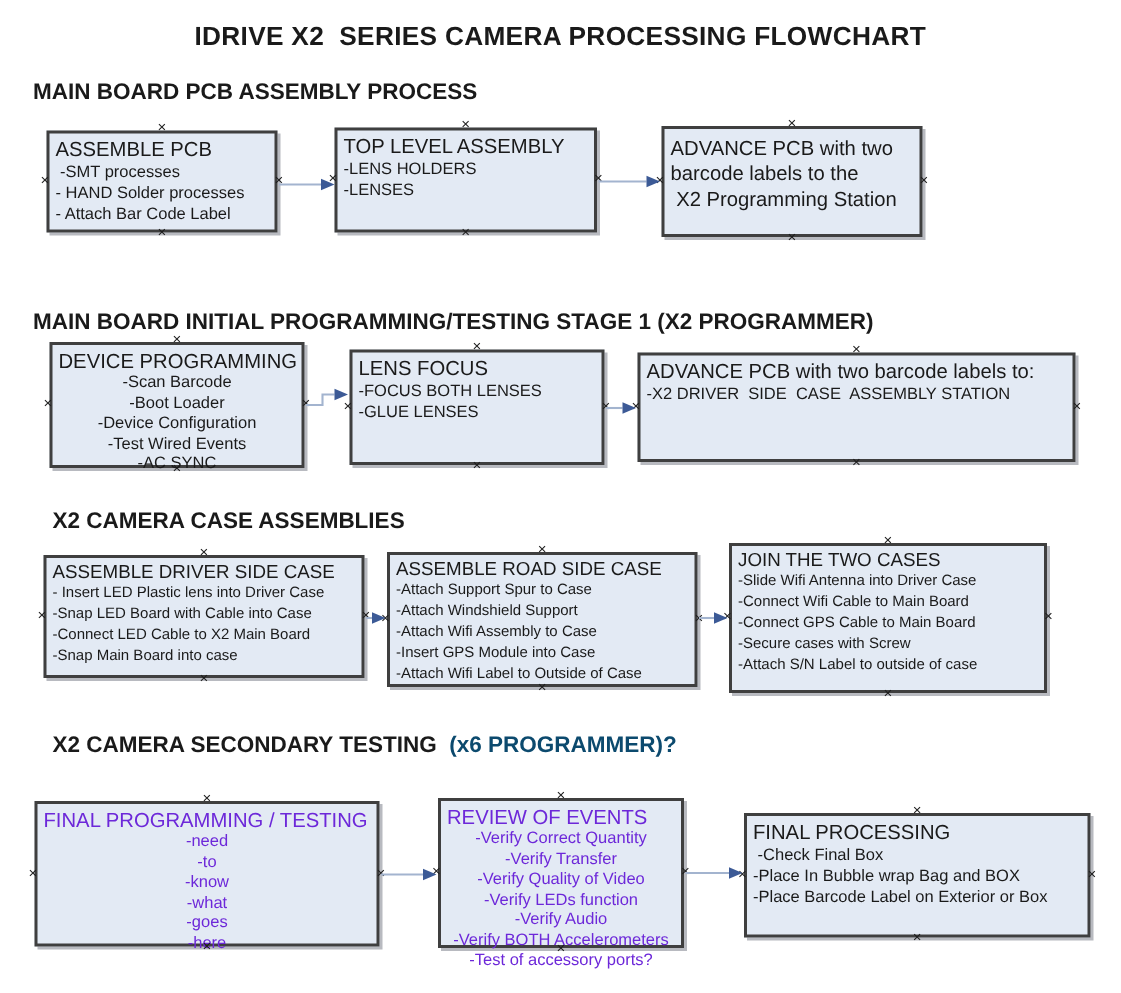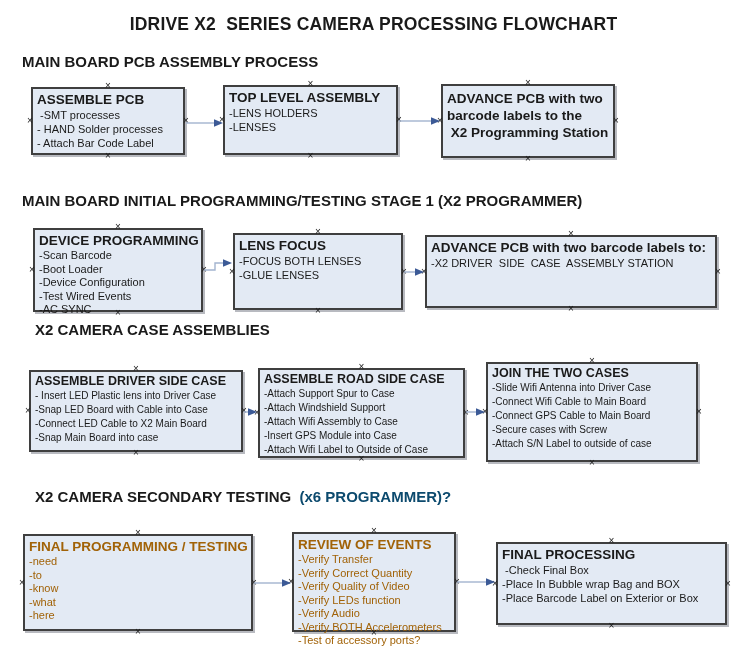--- a/index.html
+++ b/index.html
@@ -8,35 +8,35 @@
     font-family:"Liberation Sans", sans-serif;color:#1a1a1a;overflow:hidden;
   }
   .page-title{
     position:absolute;top:14px;left:0;width:747px;text-align:center;
     font-size:17.5px;font-weight:bold;white-space:pre;letter-spacing:.2px;
   }
   .sec-h{
     position:absolute;font-size:15px;font-weight:bold;white-space:pre;
   }
   #sec-h1{left:22px;top:53px;}
-  #sec-h2{left:22px;top:192px;text-align:center;}
-  #sec-h3{left:35px;top:321px;}
+  #sec-h2{left:22px;top:206px;text-align:center;}
+  #sec-h3{left:35px;top:339px;}
   #sec-h4{left:35px;top:488px;}
   .red-text{color:#0c4a6e;}
   .box{
     position:absolute;background:#e3eaf4;border:2px solid #3f3f3f;
     box-sizing:border-box;box-shadow:2px 2px 0 rgba(125,130,140,.55);
     padding:2px 4px;
   }
-  .bt{font-weight:bold;font-size:13.5px;line-height:17px;white-space:pre;}
+  .bt{font-weight:normal;font-size:13.5px;line-height:17px;white-space:pre;}
   .bi{font-size:11px;line-height:14px;white-space:pre;}
   .box.small .bt{font-size:12.5px;line-height:15px;}
   .box.small .bi{font-size:10px;line-height:14px;}
-  .box.tight .bi{line-height:13.5px;}
-  .box.red .bt,.box.red .bi{color:#a16207;}
+  .box.tight .bi{line-height:13.5px;text-align:center;}
+  .box.red .bt,.box.red .bi{color:#6d28d9;}
   
   #box-a{left:31px;top:87px;width:154px;height:68px;}
   #box-b{left:223px;top:85px;width:175px;height:70px;}
   #box-c{left:441px;top:84px;width:174px;height:74px;padding-top:4px;}
   
   #box-d{left:33px;top:228px;width:170px;height:84px;}
   #box-e{left:233px;top:233px;width:170px;height:77px;}
   #box-f{left:425px;top:235px;width:292px;height:73px;}
   
   #box-g{left:29px;top:370px;width:214px;height:82px;}
@@ -165,30 +165,31 @@
       <span class="cp l">×</span>
       <span class="cp r">×</span>
     </div>
 
   <div class="box red tight" id="box-j">
     <div class="bt">FINAL PROGRAMMING / TESTING</div>
     <div class="bi">-need</div>
     <div class="bi">-to</div>
     <div class="bi">-know</div>
     <div class="bi">-what</div>
+    <div class="bi">-goes</div>
     <div class="bi">-here</div>
   <span class="cp t">×</span>
       <span class="cp b">×</span>
       <span class="cp l">×</span>
       <span class="cp r">×</span>
     </div>
   <div class="box red tight" id="box-k">
     <div class="bt">REVIEW OF EVENTS</div>
+    <div class="bi">-Verify Correct Quantity</div>
     <div class="bi">-Verify Transfer</div>
-    <div class="bi">-Verify Correct Quantity</div>
     <div class="bi">-Verify Quality of Video</div>
     <div class="bi">-Verify LEDs function</div>
     <div class="bi">-Verify Audio</div>
     <div class="bi">-Verify BOTH Accelerometers</div>
     <div class="bi">-Test of accessory ports?</div>
   <span class="cp t">×</span>
       <span class="cp b">×</span>
       <span class="cp l">×</span>
       <span class="cp r">×</span>
     </div>

